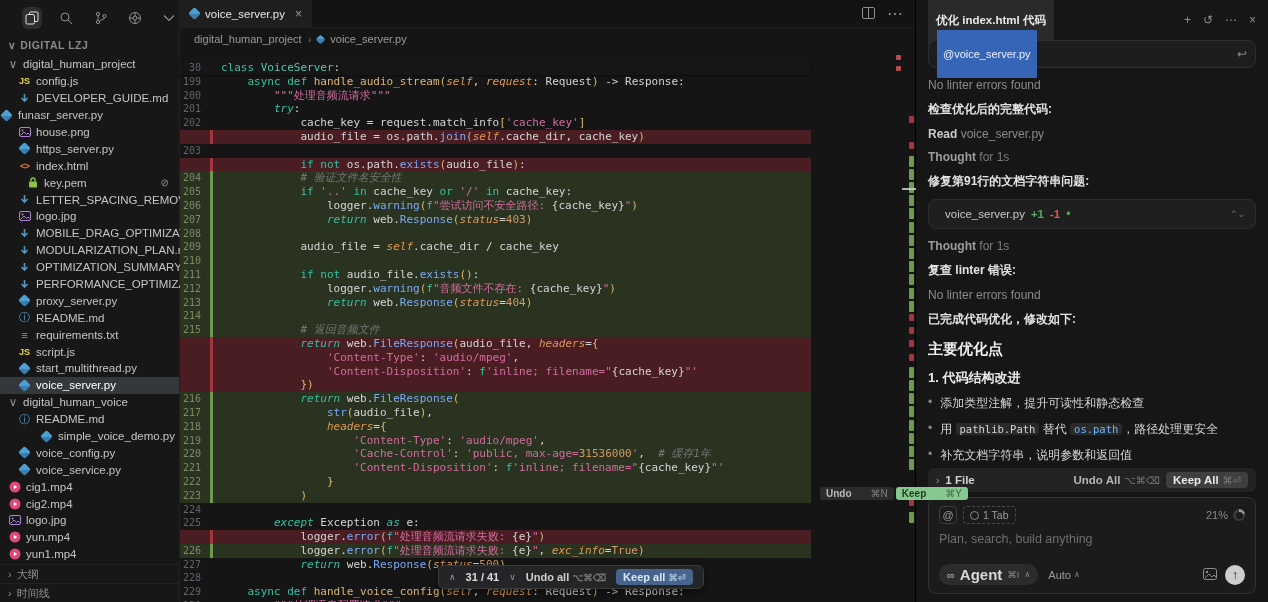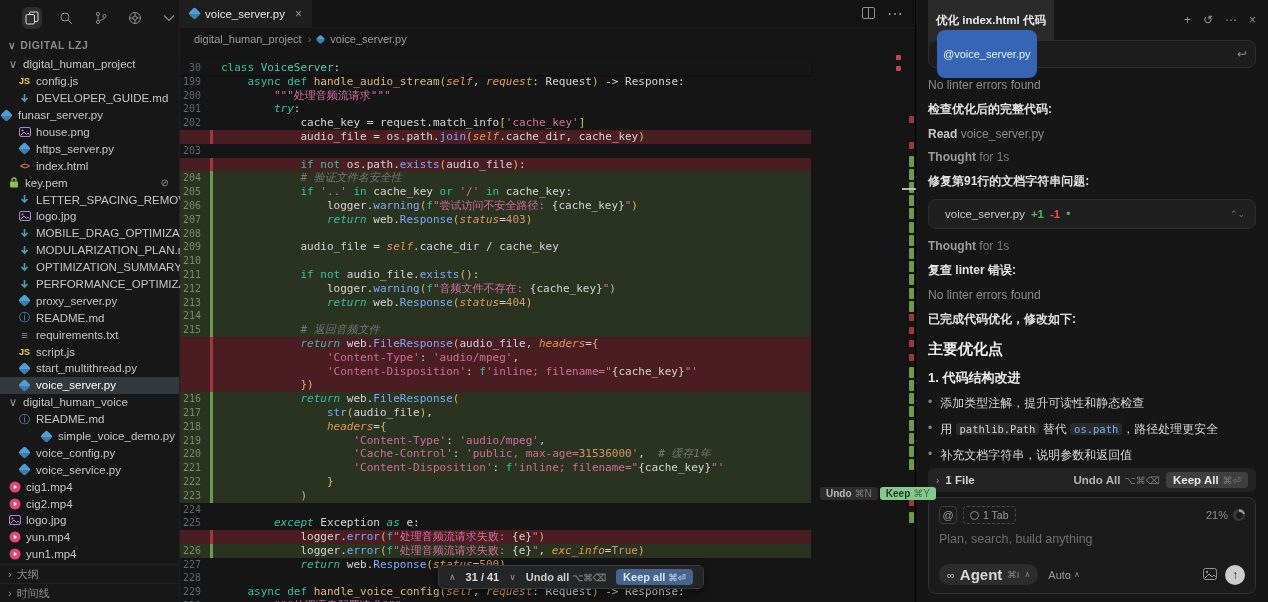--- a/index.html
+++ b/index.html
@@ -55,21 +55,21 @@
   .tk-str { color:#d16d9e; }
   .tk-cmt { color:#767676; font-style:italic; }
   .tk-num { color:#d19a66; }
   .tk-meth { color:#7babf7; }
   .tk-param { color:#e09956; font-style:italic; }
   .tk-txt { color:#d4d4d4; }
   .tk-brk { color:#d8b56c; }
 
   
   #chunk-widget { position:absolute; left:640px; top:487px; display:flex; gap:2px; font-size:10px; z-index:5; }
-  #chunk-widget .cw-btn { display:flex; align-items:center; gap:3px; padding:1px 6px; border-radius:3px; }
+  #chunk-widget .cw-btn { display:flex; align-items:center; gap:19px; padding:1px 6px; border-radius:3px; }
   #chunk-widget .cw-undo { background:#2c2c2c; color:#b9b9b9; font-weight:700; }
   #chunk-widget .cw-undo .kbd { color:#7e7e7e; font-weight:400; }
   #chunk-widget .cw-keep { background:#86c88e; color:#1e3a22; font-weight:700; }
   #chunk-widget .cw-keep .kbd { color:#3c6b43; font-weight:400; }
 
   
   #nav-widget { position:absolute; left:258px; top:565px; height:24px; display:flex; align-items:center; gap:10px; background:#242527; border:1px solid #3a3a3a; border-radius:6px; padding:0 10px; box-shadow:0 3px 8px rgba(0,0,0,.5); font-size:11px; z-index:6; }
   #nav-widget .chev { color:#9a9a9a; font-size:9px; }
   #nav-widget .pos { color:#dcdcdc; font-weight:700; }
   #nav-widget .kbd { color:#767676; font-size:9.5px; }
@@ -82,21 +82,21 @@
   .rmark { position:absolute; left:1px; width:5px; border-radius:1px; }
   .modpip { position:absolute; width:5px; height:5px; background:#b94a52; border-radius:1px; }
   #sash { position:absolute; left:722px; top:188px; width:14px; height:2px; background:#cfcfcf; opacity:.85; z-index:7; }
 
   
   #panel { position:absolute; left:915px; top:0; width:353px; height:602px; background:#161616; border-left:1px solid #000; display:flex; flex-direction:column; }
   .panel-header { height:32px; display:flex; align-items:center; padding:8px 12px 0 12px; }
   .chat-tab { background:#2a2a2a; border-radius:4px; padding:20px 8px; font-size:11.5px; font-weight:700; color:#eaeaea; }
   .panel-icons { margin-left:auto; display:flex; gap:12px; color:#8f8f8f; font-size:12px; }
   .context-box { margin:8px 12px 0 12px; height:28px; background:#1d1d1d; border:1px solid #2e2e2e; border-radius:8px; display:flex; align-items:center; padding:0 8px; }
-  .ctx-chip { background:#3665b5; color:#e8f0ff; border-radius:8px; padding:18px 6px; font-size:11px; }
+  .ctx-chip { background:#3665b5; color:#e8f0ff; border-radius:1px; padding:18px 6px; font-size:11px; }
   .ctx-restore { margin-left:auto; color:#8a8a8a; font-size:12px; }
   #chat-body { flex:1; overflow:hidden; padding:10px 12px 0 12px; }
   .msg { font-size:12px; margin-bottom:9px; }
   .msg.muted { color:#8a8a8a; }
   .msg.plain { color:#e3e3e3; font-weight:700; }
   .msg.tool .b { color:#c9c9c9; font-weight:700; }
   .msg.tool .r { color:#8a8a8a; }
   .msg.thought .b { color:#9c9c9c; font-weight:700; }
   .msg.thought .r { color:#7c7c7c; }
   .msg.h2 { color:#efefef; font-size:15px; font-weight:700; margin:12px 0 10px 0; }
@@ -218,21 +218,21 @@
         <div class="tree-row" style="padding-left: 18px;">
           <span class="fi py">
             <span class="py-diamond"></span>
           </span>
           <span>https_server.py</span>
         </div>
         <div class="tree-row" style="padding-left: 18px;">
           <span class="fi html">&lt;&gt;</span>
           <span>index.html</span>
         </div>
-        <div class="tree-row" style="padding-left: 7px;">
+        <div class="tree-row" style="padding-left: 26px;">
           <span class="fi lock">
             <svg width="10" height="11" viewBox="0 0 10 11">
               <rect x="1" y="4.5" width="8" height="6" rx="1" fill="#8bc34a"></rect>
               <path d="M3 4.5 V3 a2 2 0 0 1 4 0 v1.5" fill="none" stroke="#8bc34a" stroke-width="1.4"></path>
             </svg>
           </span>
           <span>key.pem</span>
           <span class="gitign">⊘</span>
         </div>
         <div class="tree-row" style="padding-left: 18px;">

